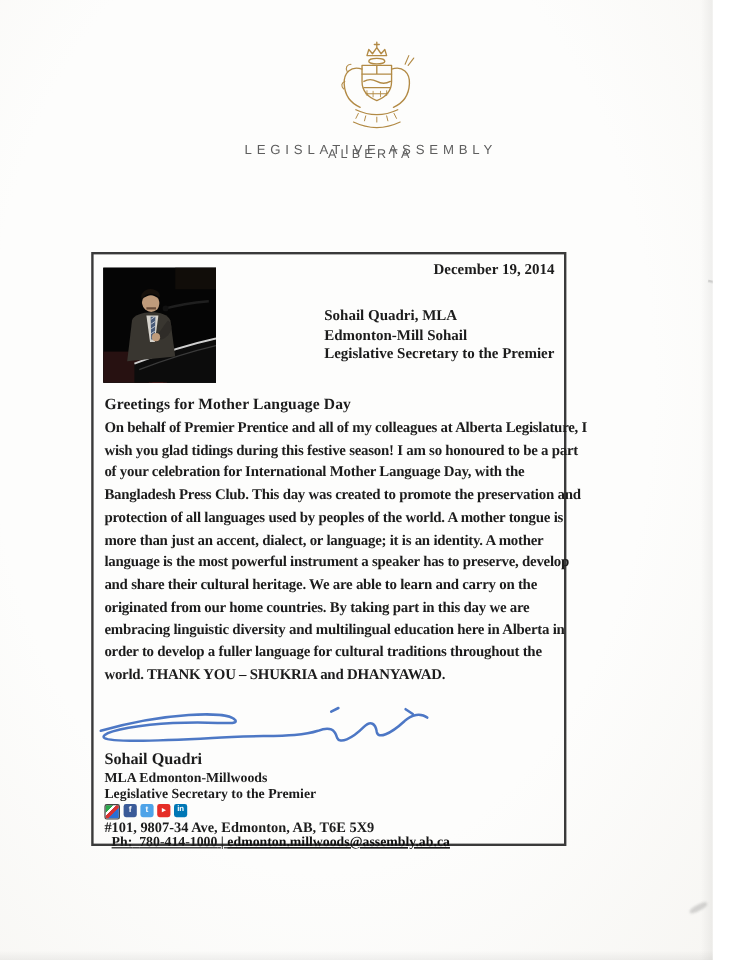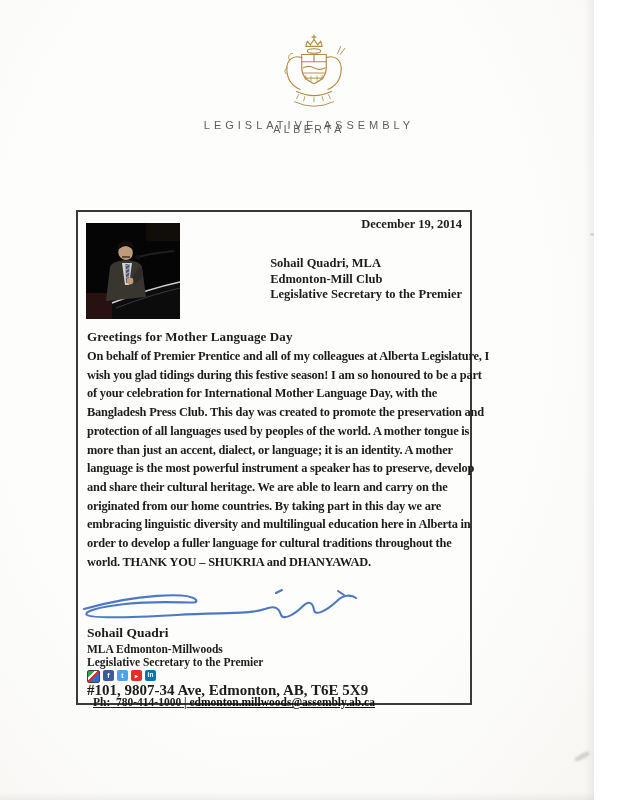--- a/index.html
+++ b/index.html
@@ -39,21 +39,21 @@
   .signer-t2{position:absolute;left:9px;top:444px;font-size:11.5px;font-weight:bold;}
   .icons{position:absolute;left:9px;top:458px;display:flex;gap:3px;}
   .icn{width:11px;height:11px;border-radius:2px;display:flex;align-items:center;
     justify-content:center;font-family:"Liberation Sans", sans-serif;
     font-size:7px;font-weight:bold;color:#fff;line-height:1;}
   .icn.media{background:linear-gradient(135deg,#2ba84a 0 28%,#ffffff 28% 42%,#d63333 42% 58%,#2a6fd4 58% 100%);border:.5px solid #444;}
   .icn.fb{background:#3a5a98;}
   .icn.tw{background:#4ea3e8;}
   .icn.yt{background:#e52d27;font-size:6px;}
   .icn.li{background:#0077b5;font-size:6.5px;}
-  .address{position:absolute;left:9px;top:470px;font-size:15px;font-weight:bold;}
+  .address{position:absolute;left:9px;top:470px;font-size:12px;font-weight:bold;}
   .phoneline{position:absolute;left:15px;top:484px;font-size:11.5px;font-weight:bold;text-decoration:underline;}
   .phoneline .email{text-decoration:underline;color:#111;}
   
   .smudge1{position:absolute;left:574px;top:754px;width:16px;height:5px;
     background:rgba(110,110,110,.28);transform:rotate(-28deg);border-radius:40%;filter:blur(1px);}
   .smudge2{position:absolute;left:590px;top:234px;width:9px;height:2px;
     background:rgba(90,90,90,.22);transform:rotate(12deg);filter:blur(.5px);}
   .edge-shade{position:absolute;right:0;top:0;width:10px;height:800px;
     background:linear-gradient(to right, rgba(0,0,0,0), rgba(0,0,0,.05));}
   .bottom-shade{position:absolute;left:0;bottom:0;width:618px;height:8px;
@@ -91,21 +91,21 @@
   </svg>
   <div class="org-line l1">LEGISLATIVE ASSEMBLY</div>
   <div class="org-line l2">ALBERTA</div>
 
   <div class="letterbox">
 
     <div class="date">December 19, 2014</div>
 
     <div class="recipient">
       <div>Sohail Quadri, MLA</div>
-      <div>Edmonton-Mill Club</div>
+      <div>Edmonton-Mill Sohail</div>
       <div>Legislative Secretary to the Premier</div>
     </div>
 
     <svg class="photo" viewBox="0 0 94 96" preserveAspectRatio="none">
       <rect x="0" y="0" width="94" height="96" fill="#050505"></rect>
       <rect x="0" y="70" width="40" height="26" fill="#2a1010"></rect>
       <rect x="38" y="66" width="15" height="30" fill="#8e2f2f"></rect>
       <rect x="41" y="70" width="9" height="26" fill="#b03a34"></rect>
 
       <path d="M26 80 L94 58 L94 96 L26 96 Z" fill="#0c0c0c"></path>

